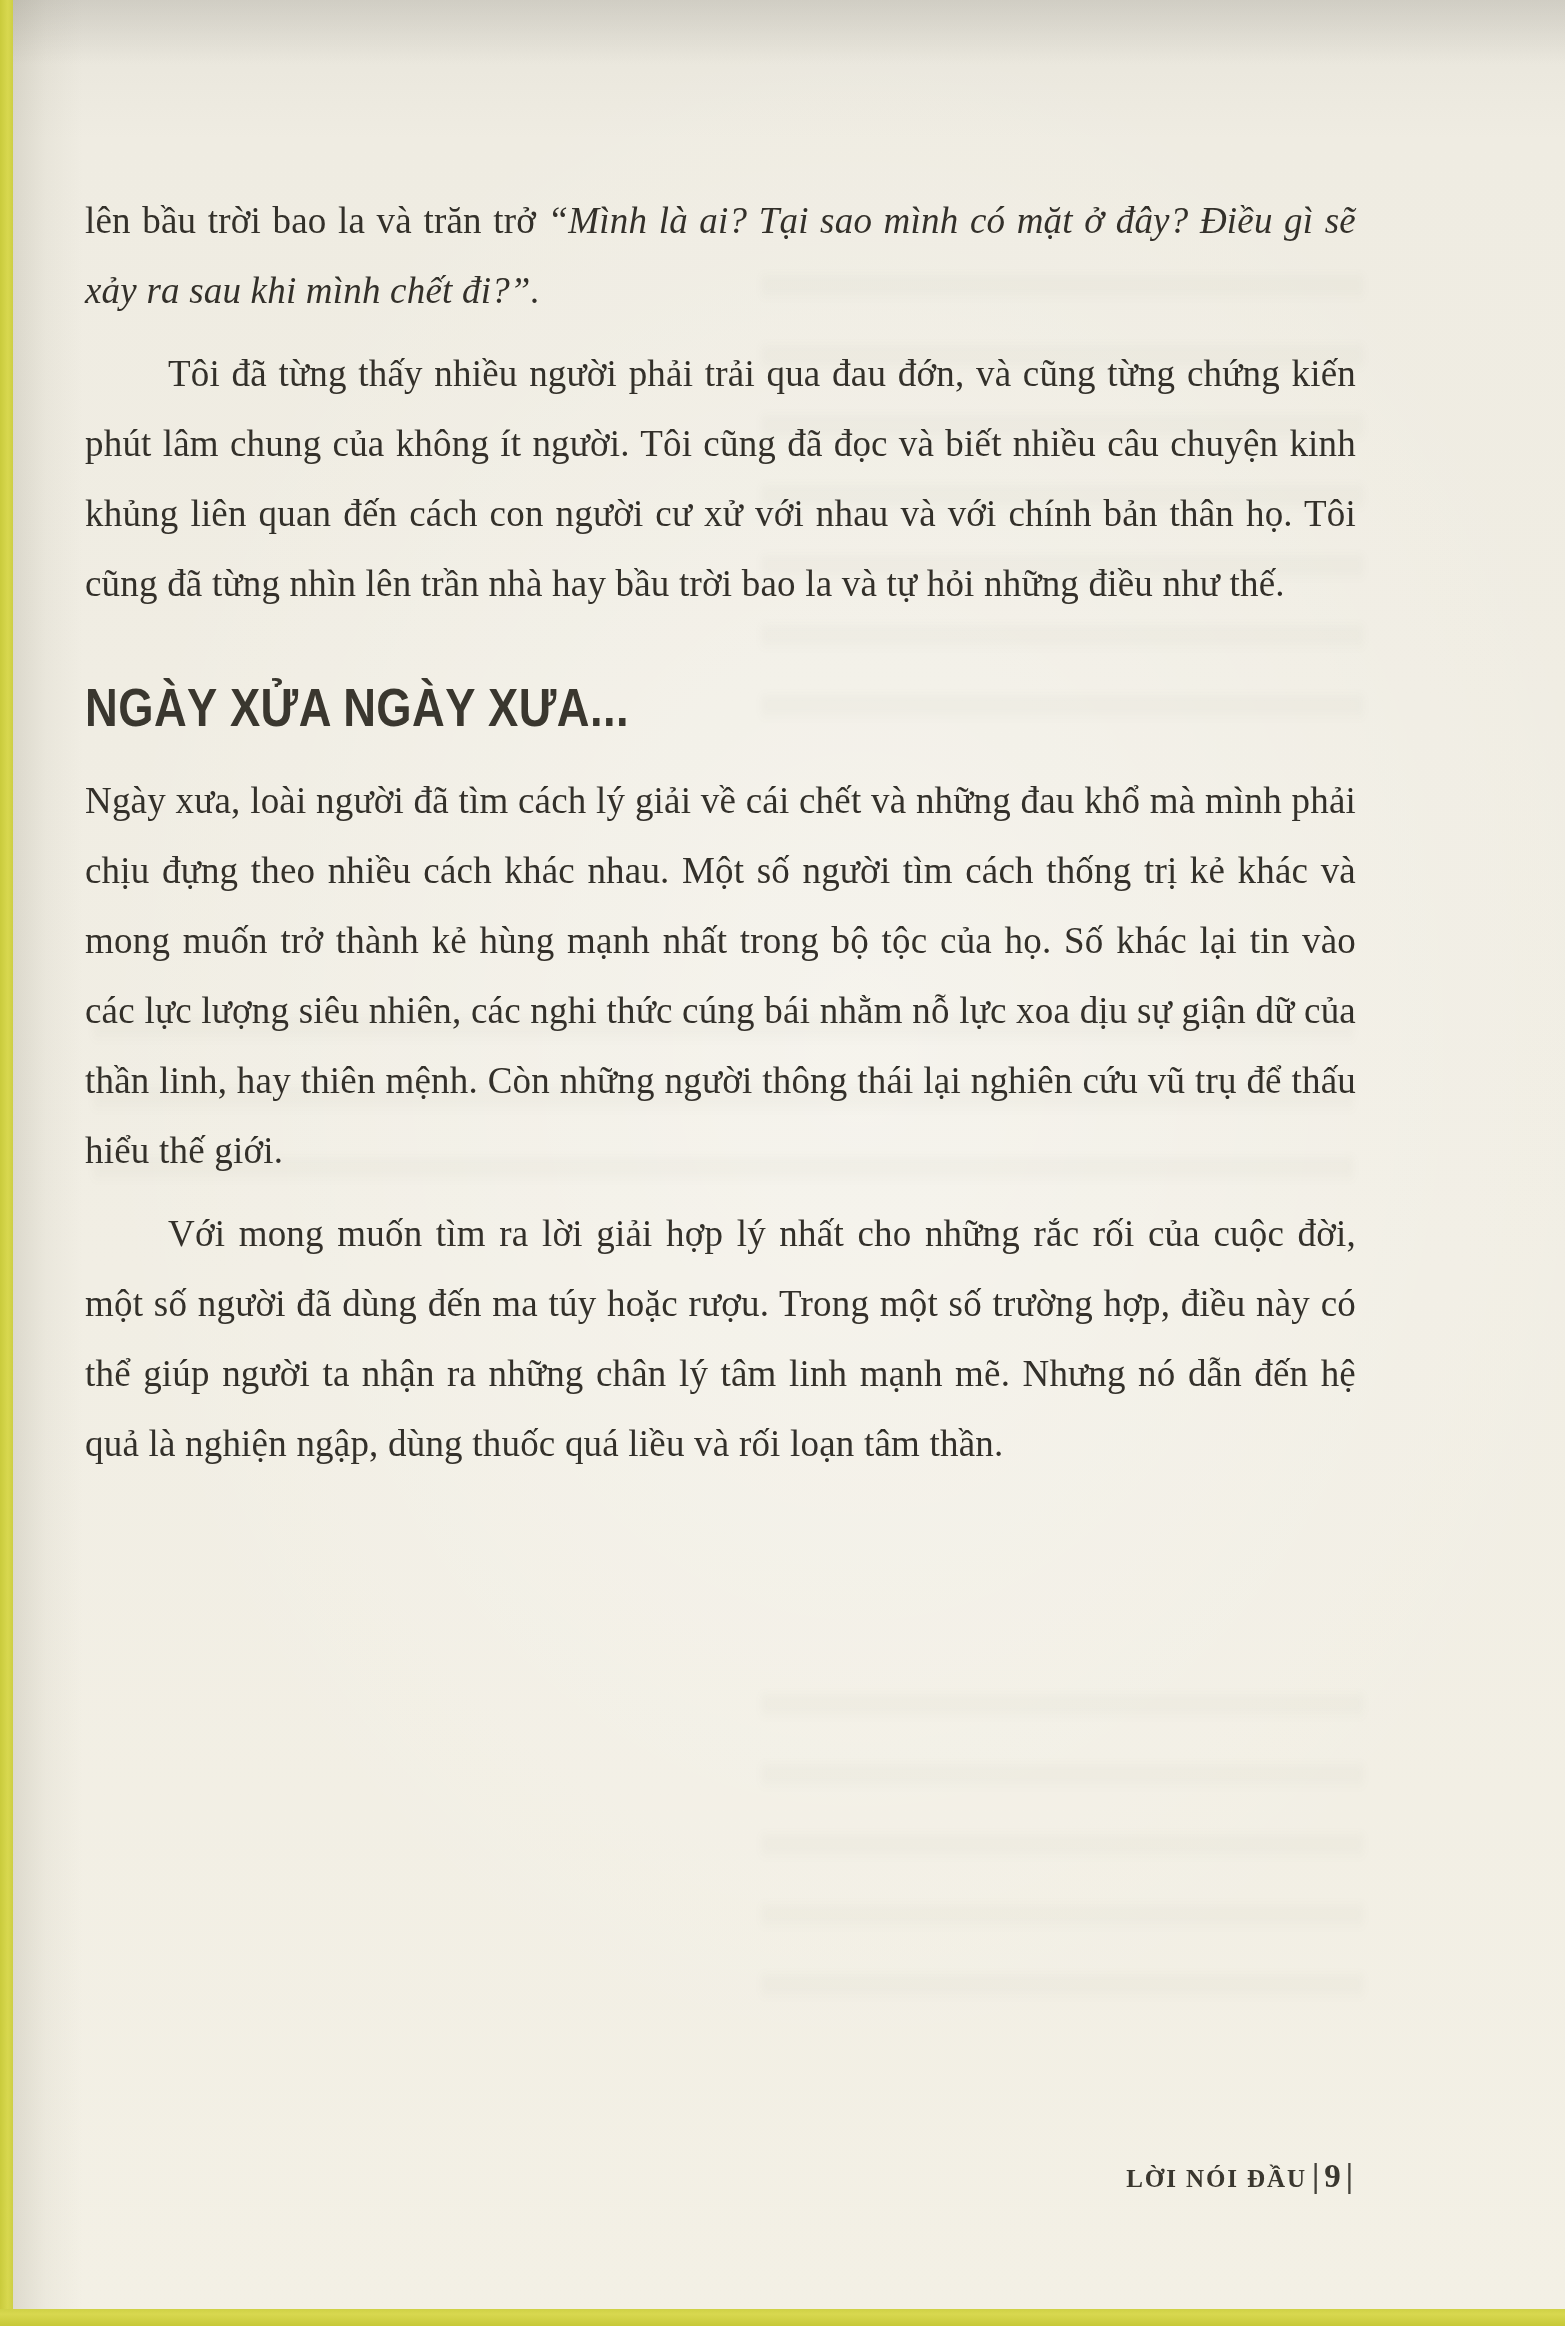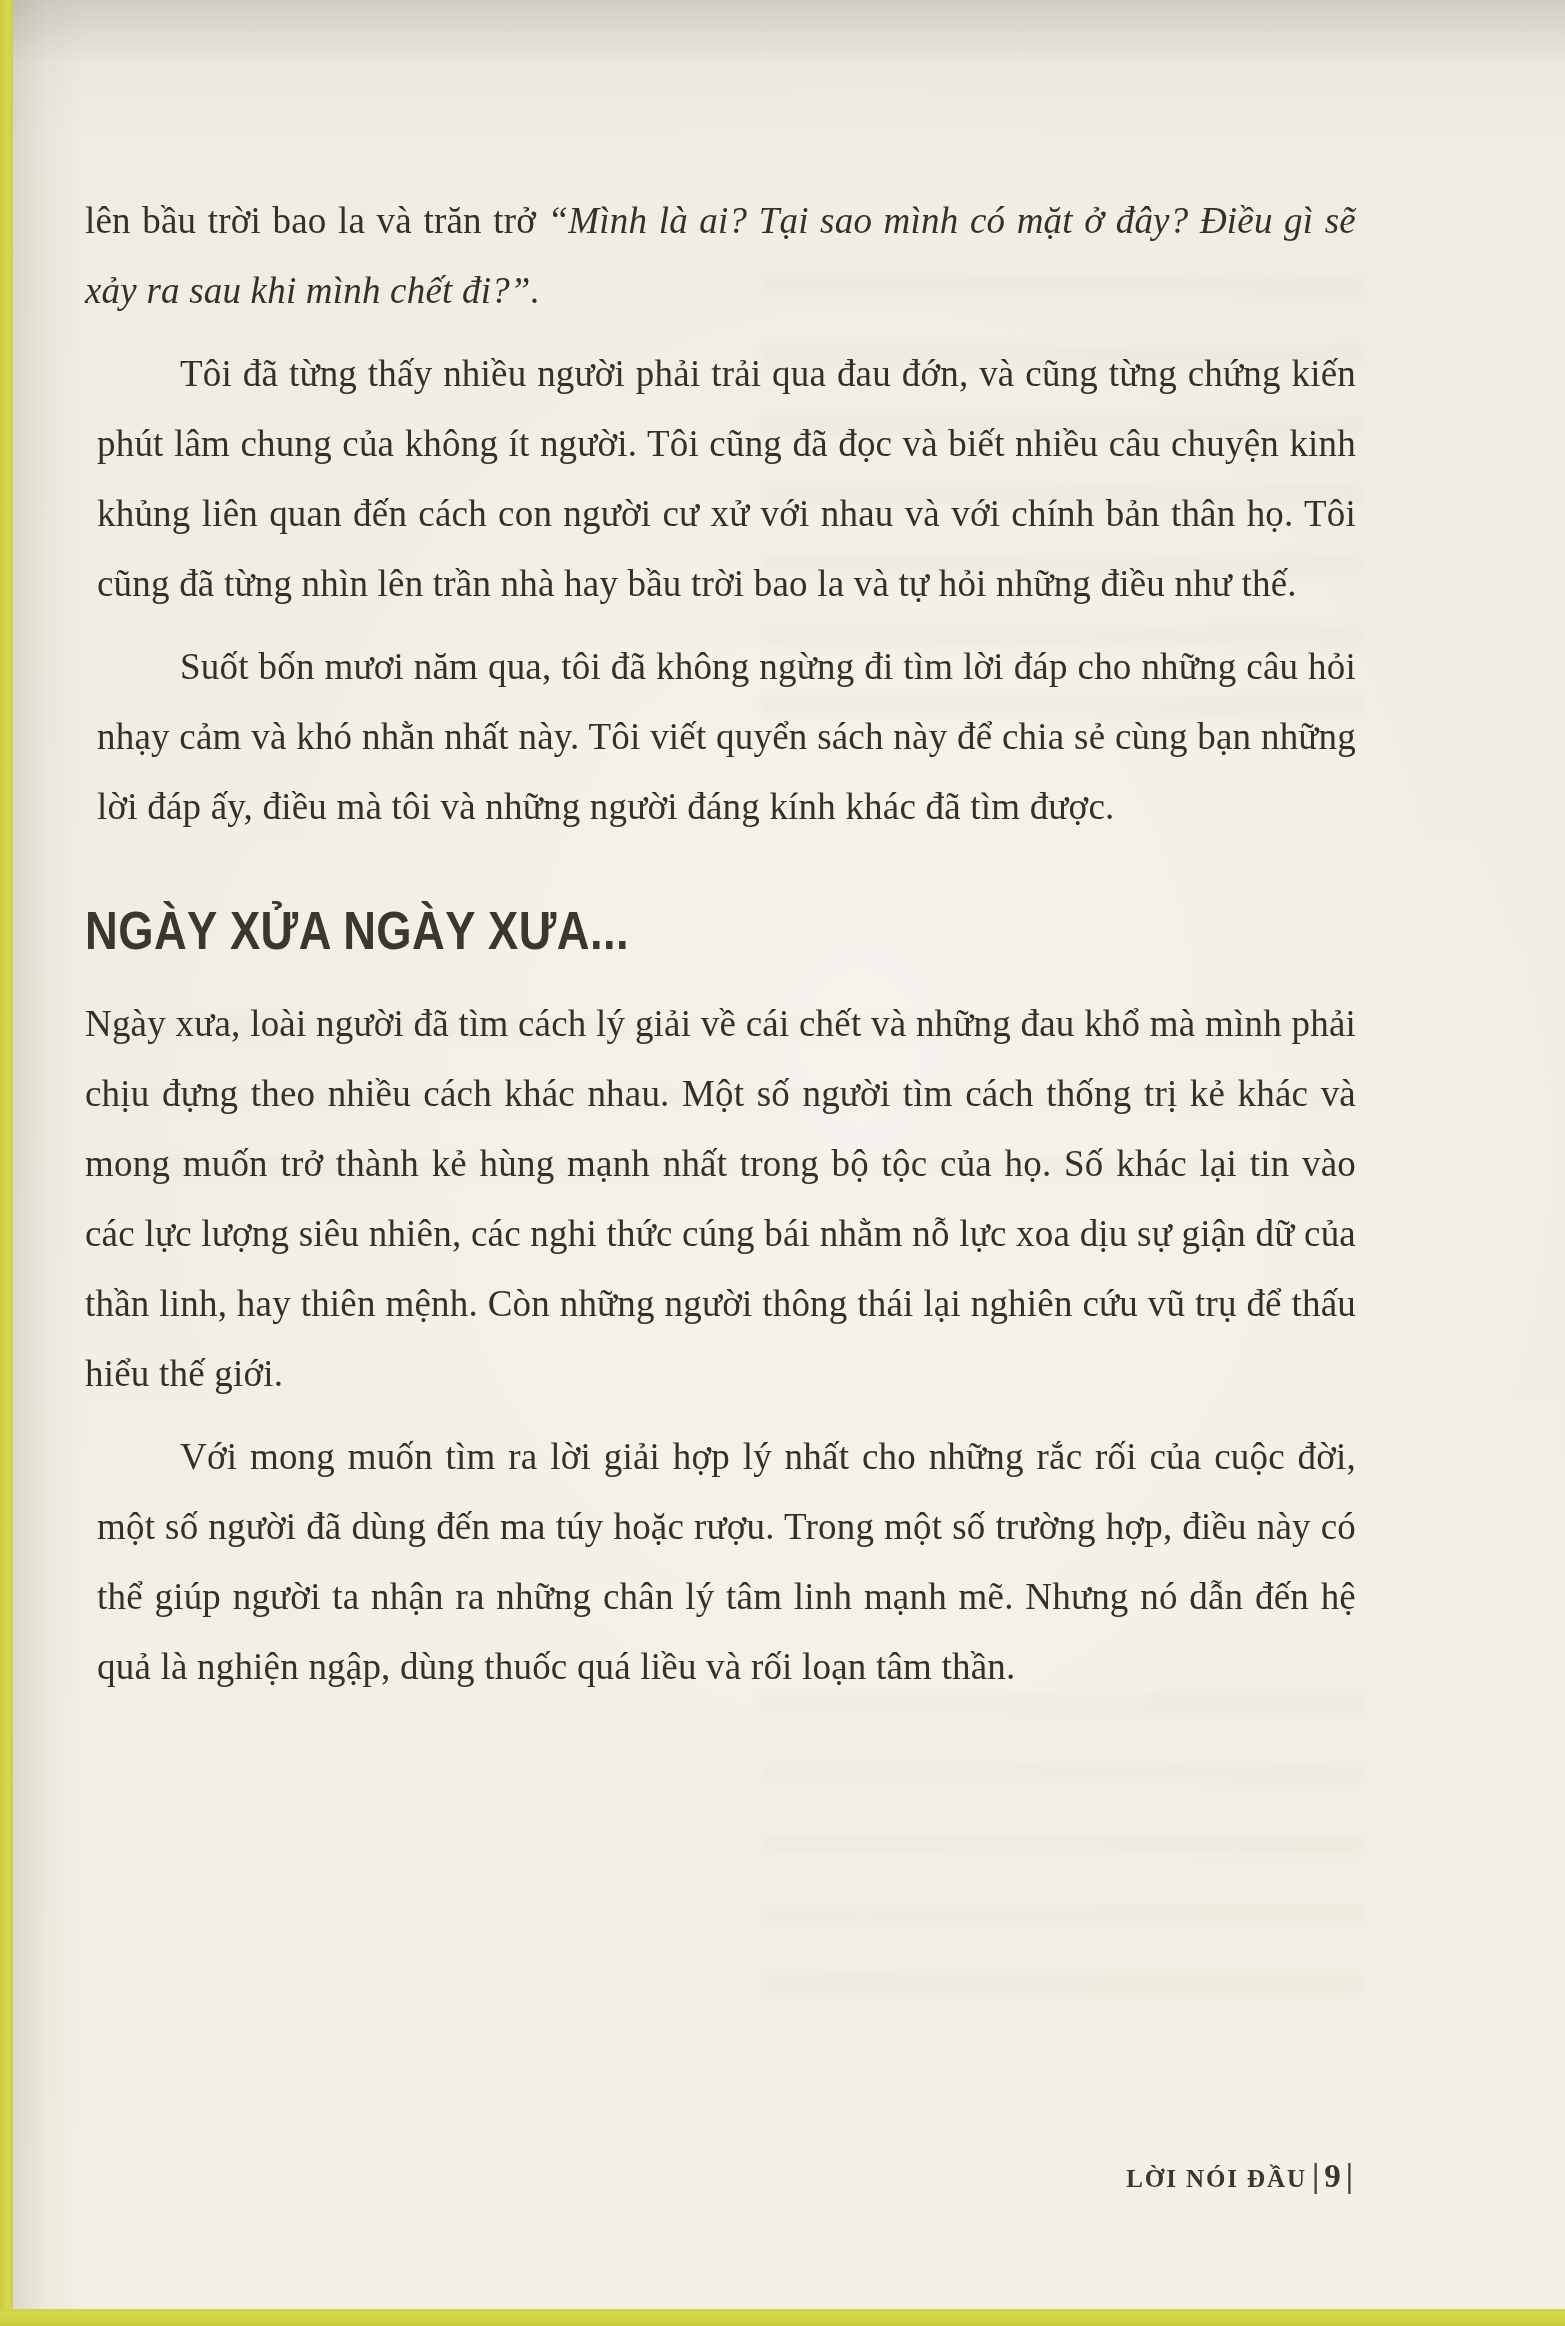--- a/index.html
+++ b/index.html
@@ -73,21 +73,20 @@
     font-size: 37px;
     line-height: 70px;
     text-align: justify;
     letter-spacing: 0.2px;
   }
   .para {
     margin: 0 0 13px 0;
   }
   .para.indent {
     text-indent: 83px;
-    margin-left: 12px;
   }
   .para em {
     font-style: italic;
   }
   .heading {
     margin: 58px 0 28px 0;
     font-family: "Liberation Sans", "DejaVu Sans", sans-serif;
     font-weight: 700;
     font-size: 54px;
     line-height: 61px;
@@ -132,21 +131,20 @@
   <div class="ghost g1"></div>
   <div class="ghost g2"></div>
   <div class="ghost g3"></div>
 
   <div class="text-block">
 
     <p class="para"><span>lên bầu trời bao la và trăn trở </span><em>“Mình là ai? Tại sao mình có mặt ở đây? Điều gì sẽ xảy ra sau khi mình chết đi?”.</em></p>
 
     <p class="para indent">Tôi đã từng thấy nhiều người phải trải qua đau đớn, và cũng từng chứng kiến phút lâm chung của không ít người. Tôi cũng đã đọc và biết nhiều câu chuyện kinh khủng liên quan đến cách con người cư xử với nhau và với chính bản thân họ. Tôi cũng đã từng nhìn lên trần nhà hay bầu trời bao la và tự hỏi những điều như thế.</p>
 
-    <p class="para indent">Suốt bốn mươi năm qua, tôi đã không ngừng đi tìm lời đáp cho những câu hỏi nhạy cảm và khó nhằn nhất này. Tôi viết quyển sách này để chia sẻ cùng bạn những lời đáp ấy, điều mà tôi và những người đáng kính khác đã tìm được.</p>
 
     <h2 class="heading">NGÀY XỬA NGÀY XƯA...</h2>
 
     <p class="para">Ngày xưa, loài người đã tìm cách lý giải về cái chết và những đau khổ mà mình phải chịu đựng theo nhiều cách khác nhau. Một số người tìm cách thống trị kẻ khác và mong muốn trở thành kẻ hùng mạnh nhất trong bộ tộc của họ. Số khác lại tin vào các lực lượng siêu nhiên, các nghi thức cúng bái nhằm nỗ lực xoa dịu sự giận dữ của thần linh, hay thiên mệnh. Còn những người thông thái lại nghiên cứu vũ trụ để thấu hiểu thế giới.</p>
 
     <p class="para indent">Với mong muốn tìm ra lời giải hợp lý nhất cho những rắc rối của cuộc đời, một số người đã dùng đến ma túy hoặc rượu. Trong một số trường hợp, điều này có thể giúp người ta nhận ra những chân lý tâm linh mạnh mẽ. Nhưng nó dẫn đến hệ quả là nghiện ngập, dùng thuốc quá liều và rối loạn tâm thần.</p>
 
   </div>
 
   <div class="footer">

